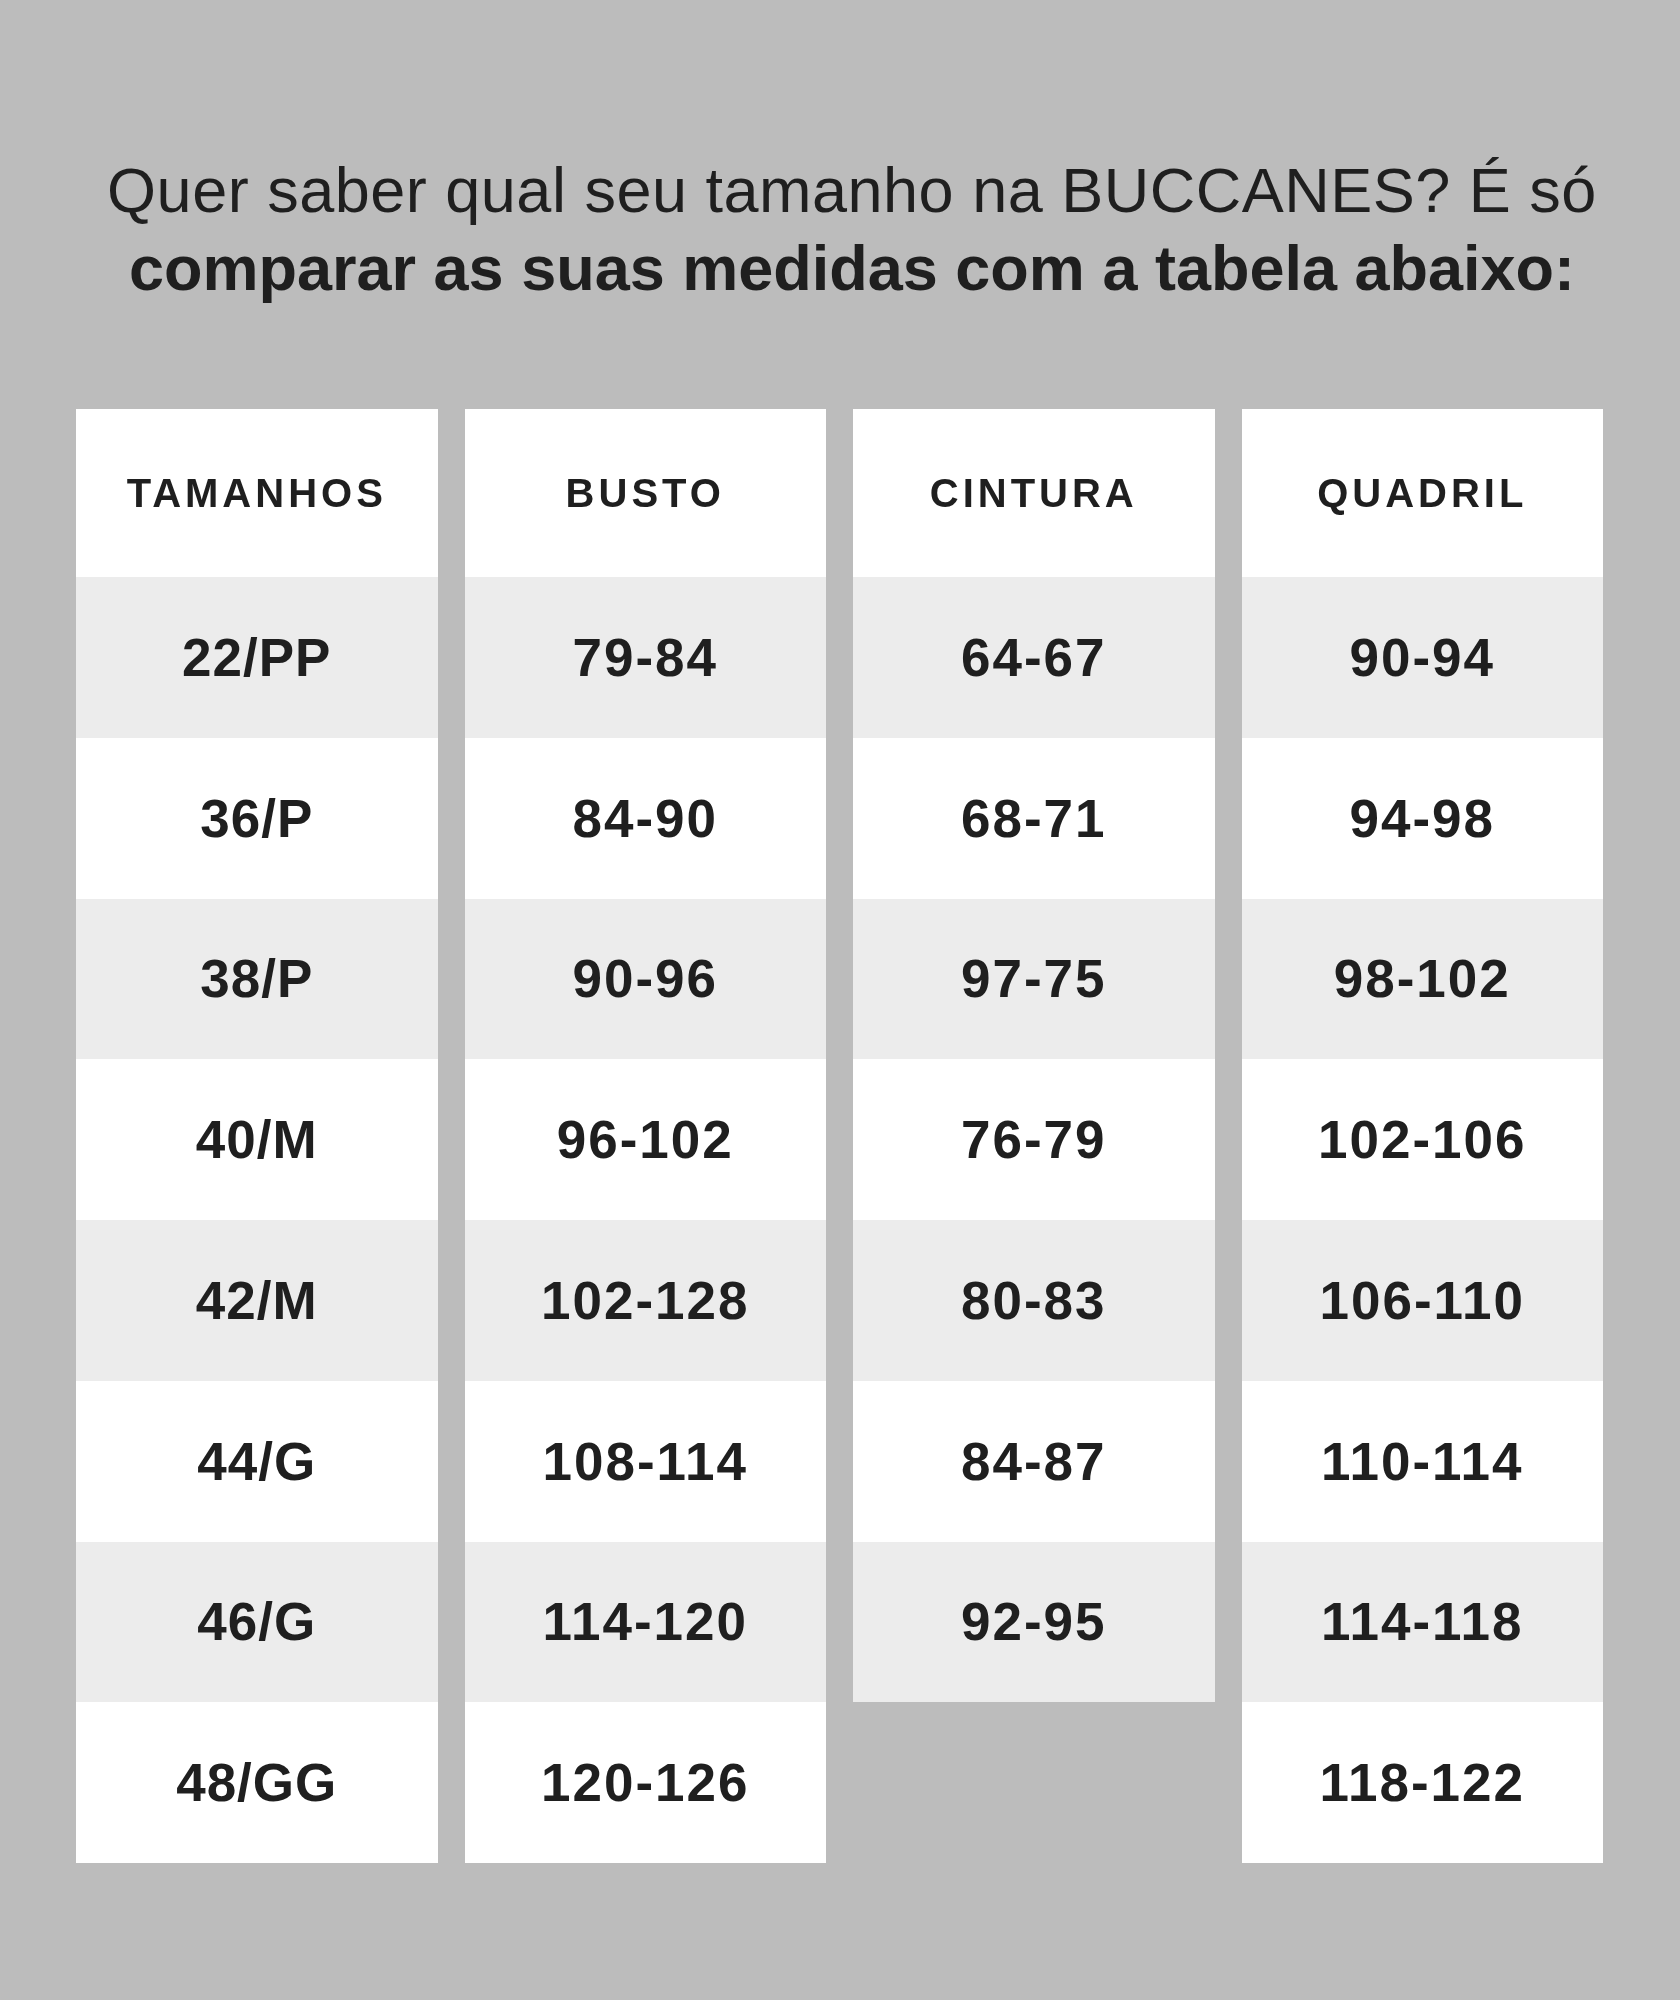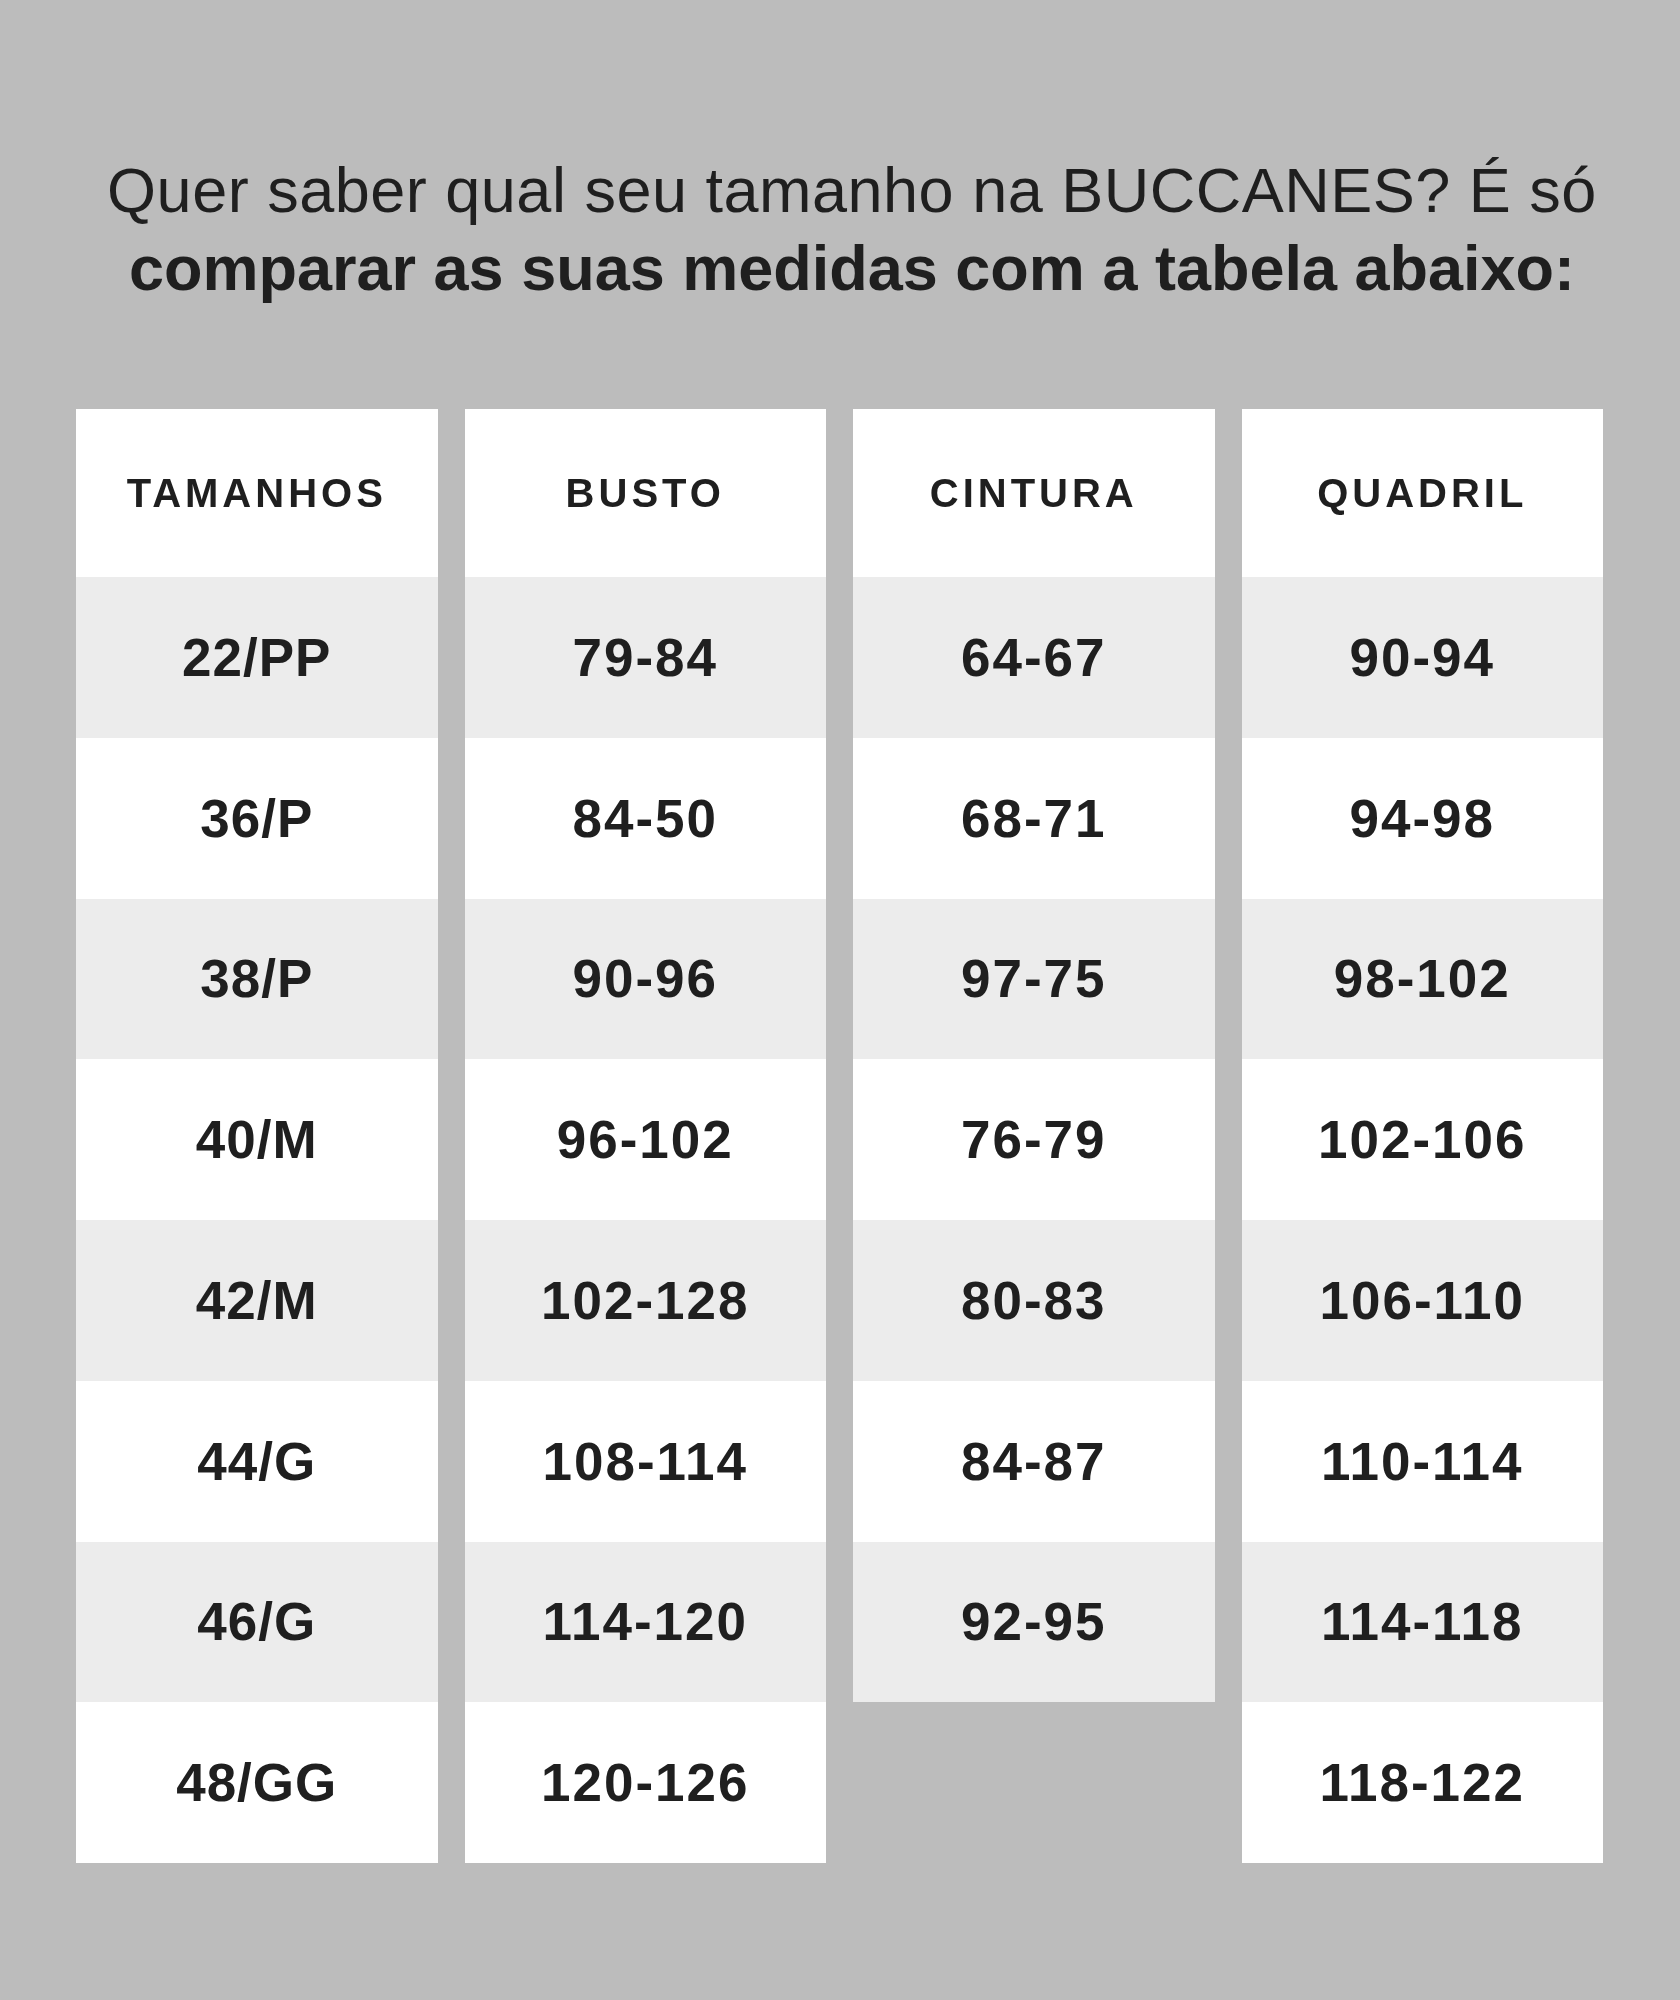--- a/index.html
+++ b/index.html
@@ -63,21 +63,21 @@
     <div class="cell">40/M</div>
     <div class="cell">42/M</div>
     <div class="cell">44/G</div>
     <div class="cell">46/G</div>
     <div class="cell">48/GG</div>
   </div>
 
   <div class="size-col">
     <div class="cell head">BUSTO</div>
     <div class="cell">79-84</div>
-    <div class="cell">84-50</div>
+    <div class="cell">84-90</div>
     <div class="cell">90-96</div>
     <div class="cell">96-102</div>
     <div class="cell">102-128</div>
     <div class="cell">108-114</div>
     <div class="cell">114-120</div>
     <div class="cell">120-126</div>
   </div>
 
   <div class="size-col">
     <div class="cell head">CINTURA</div>

